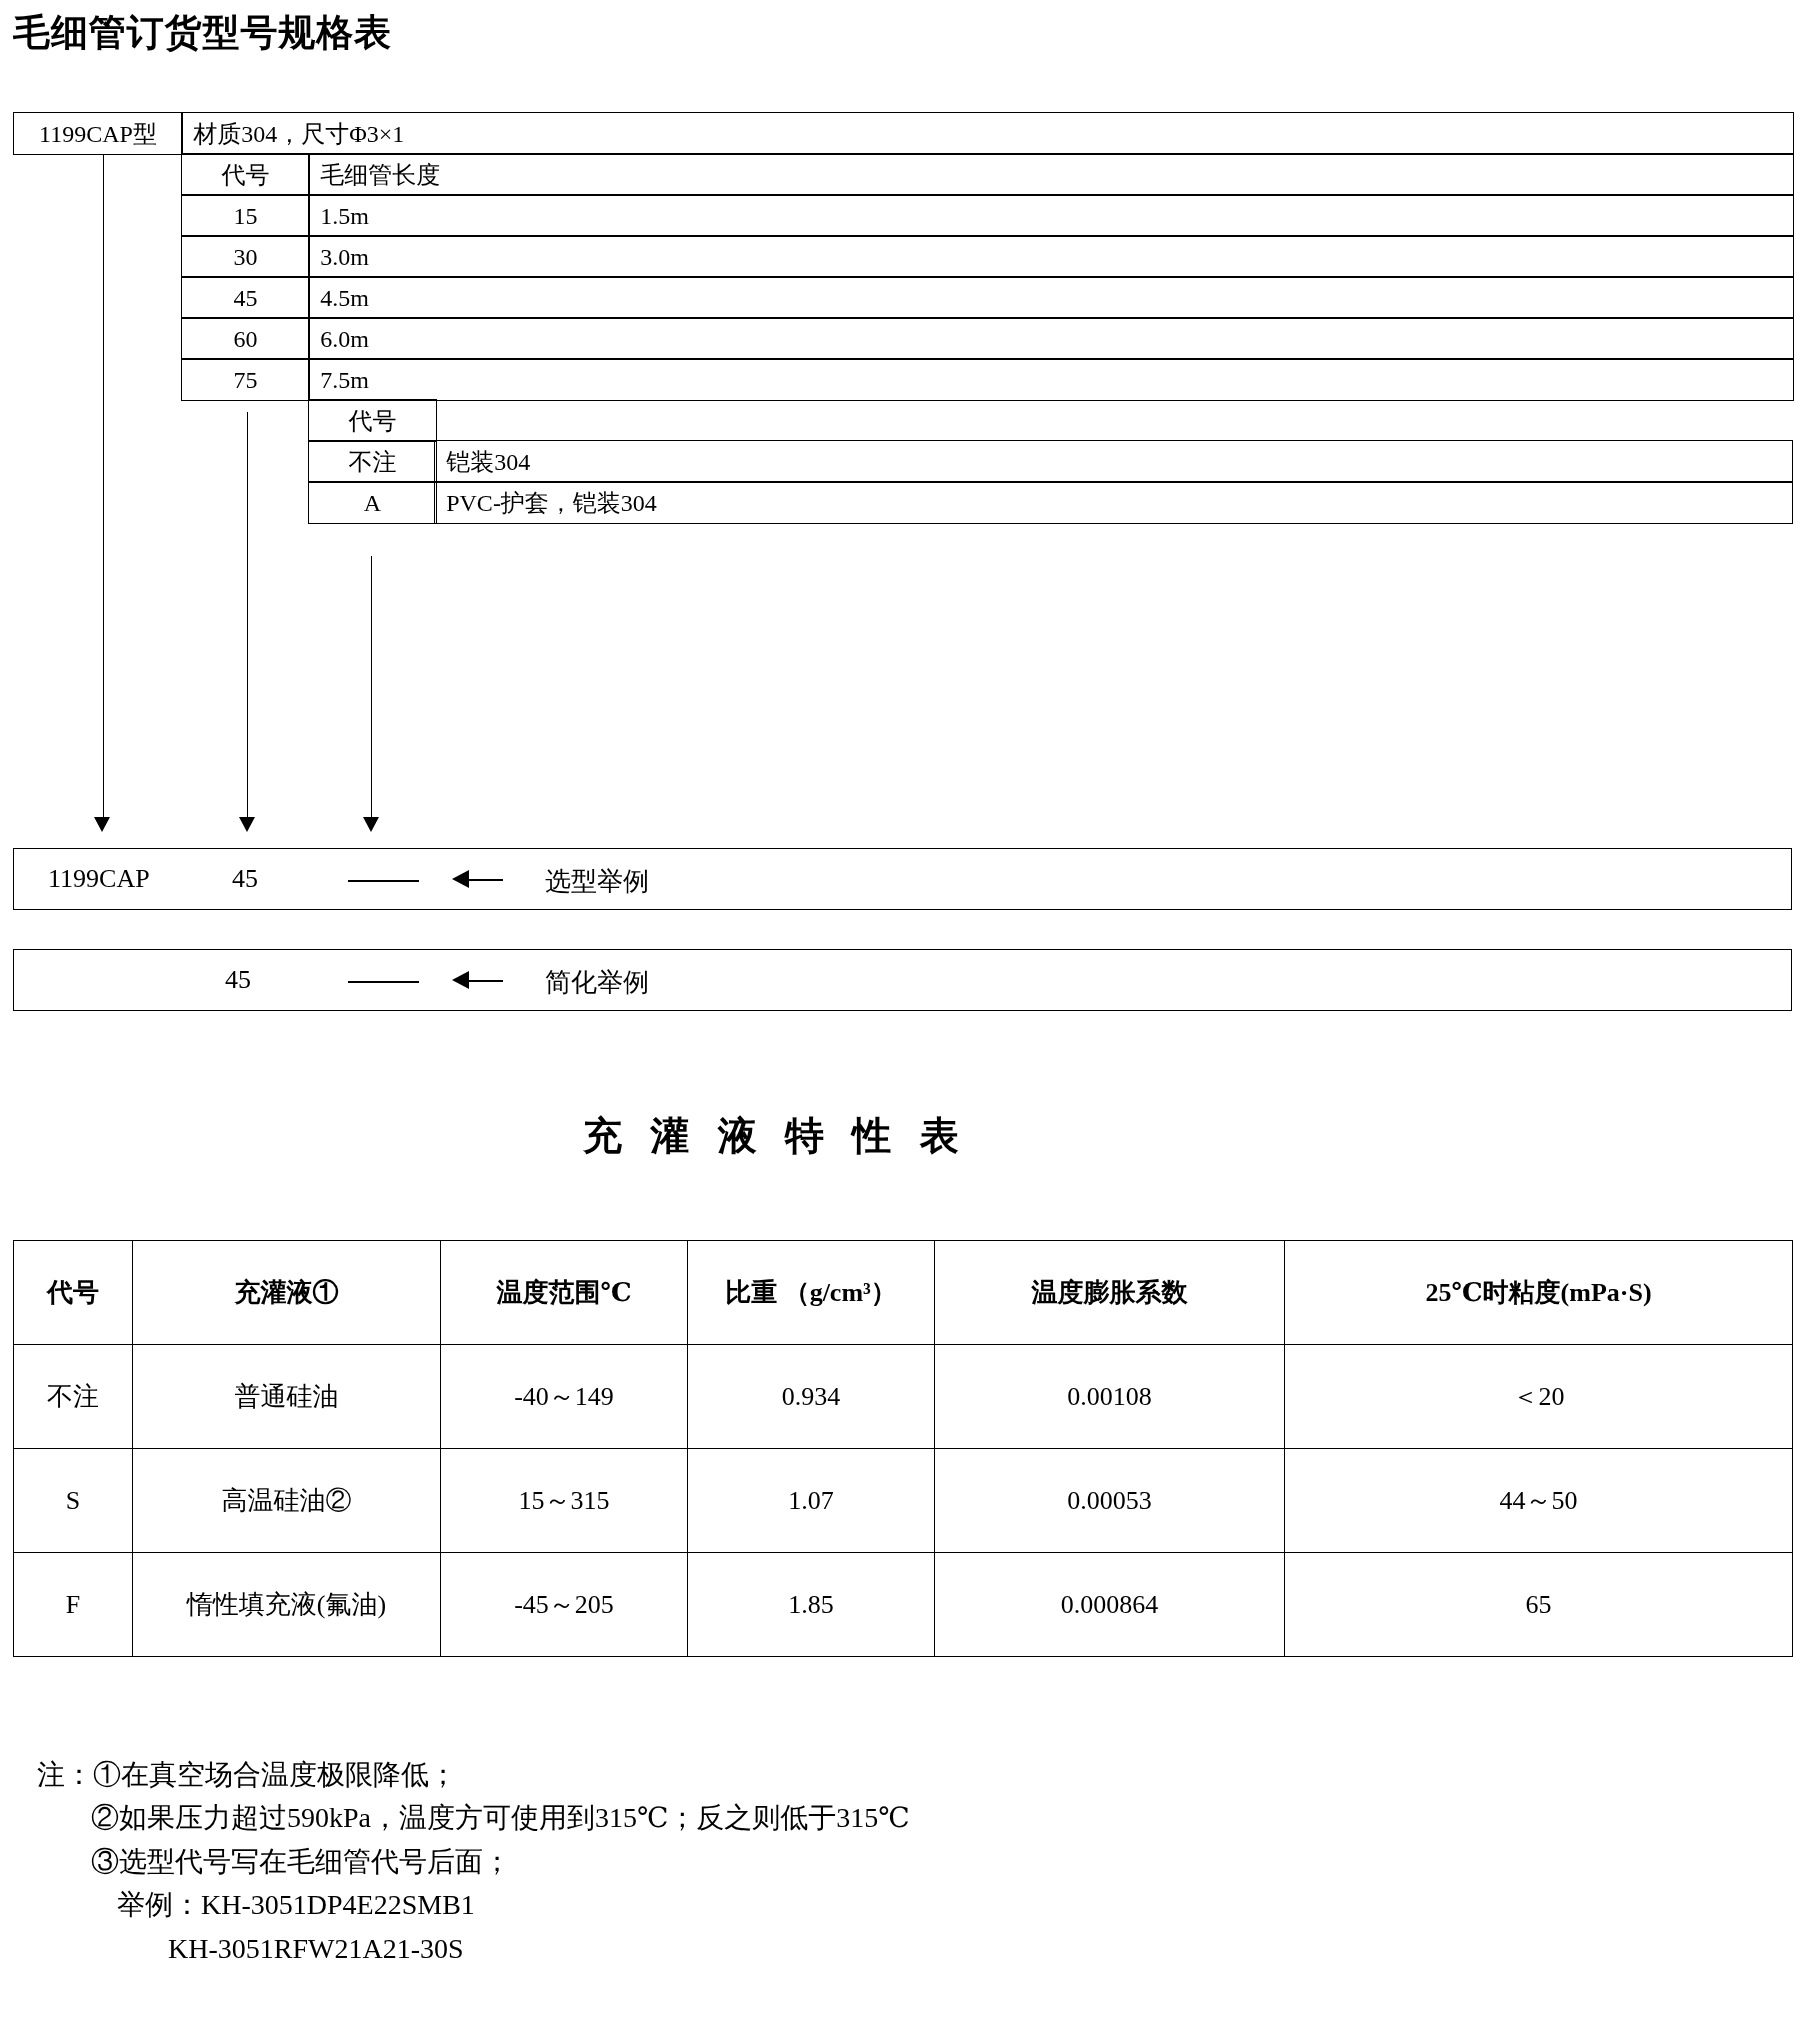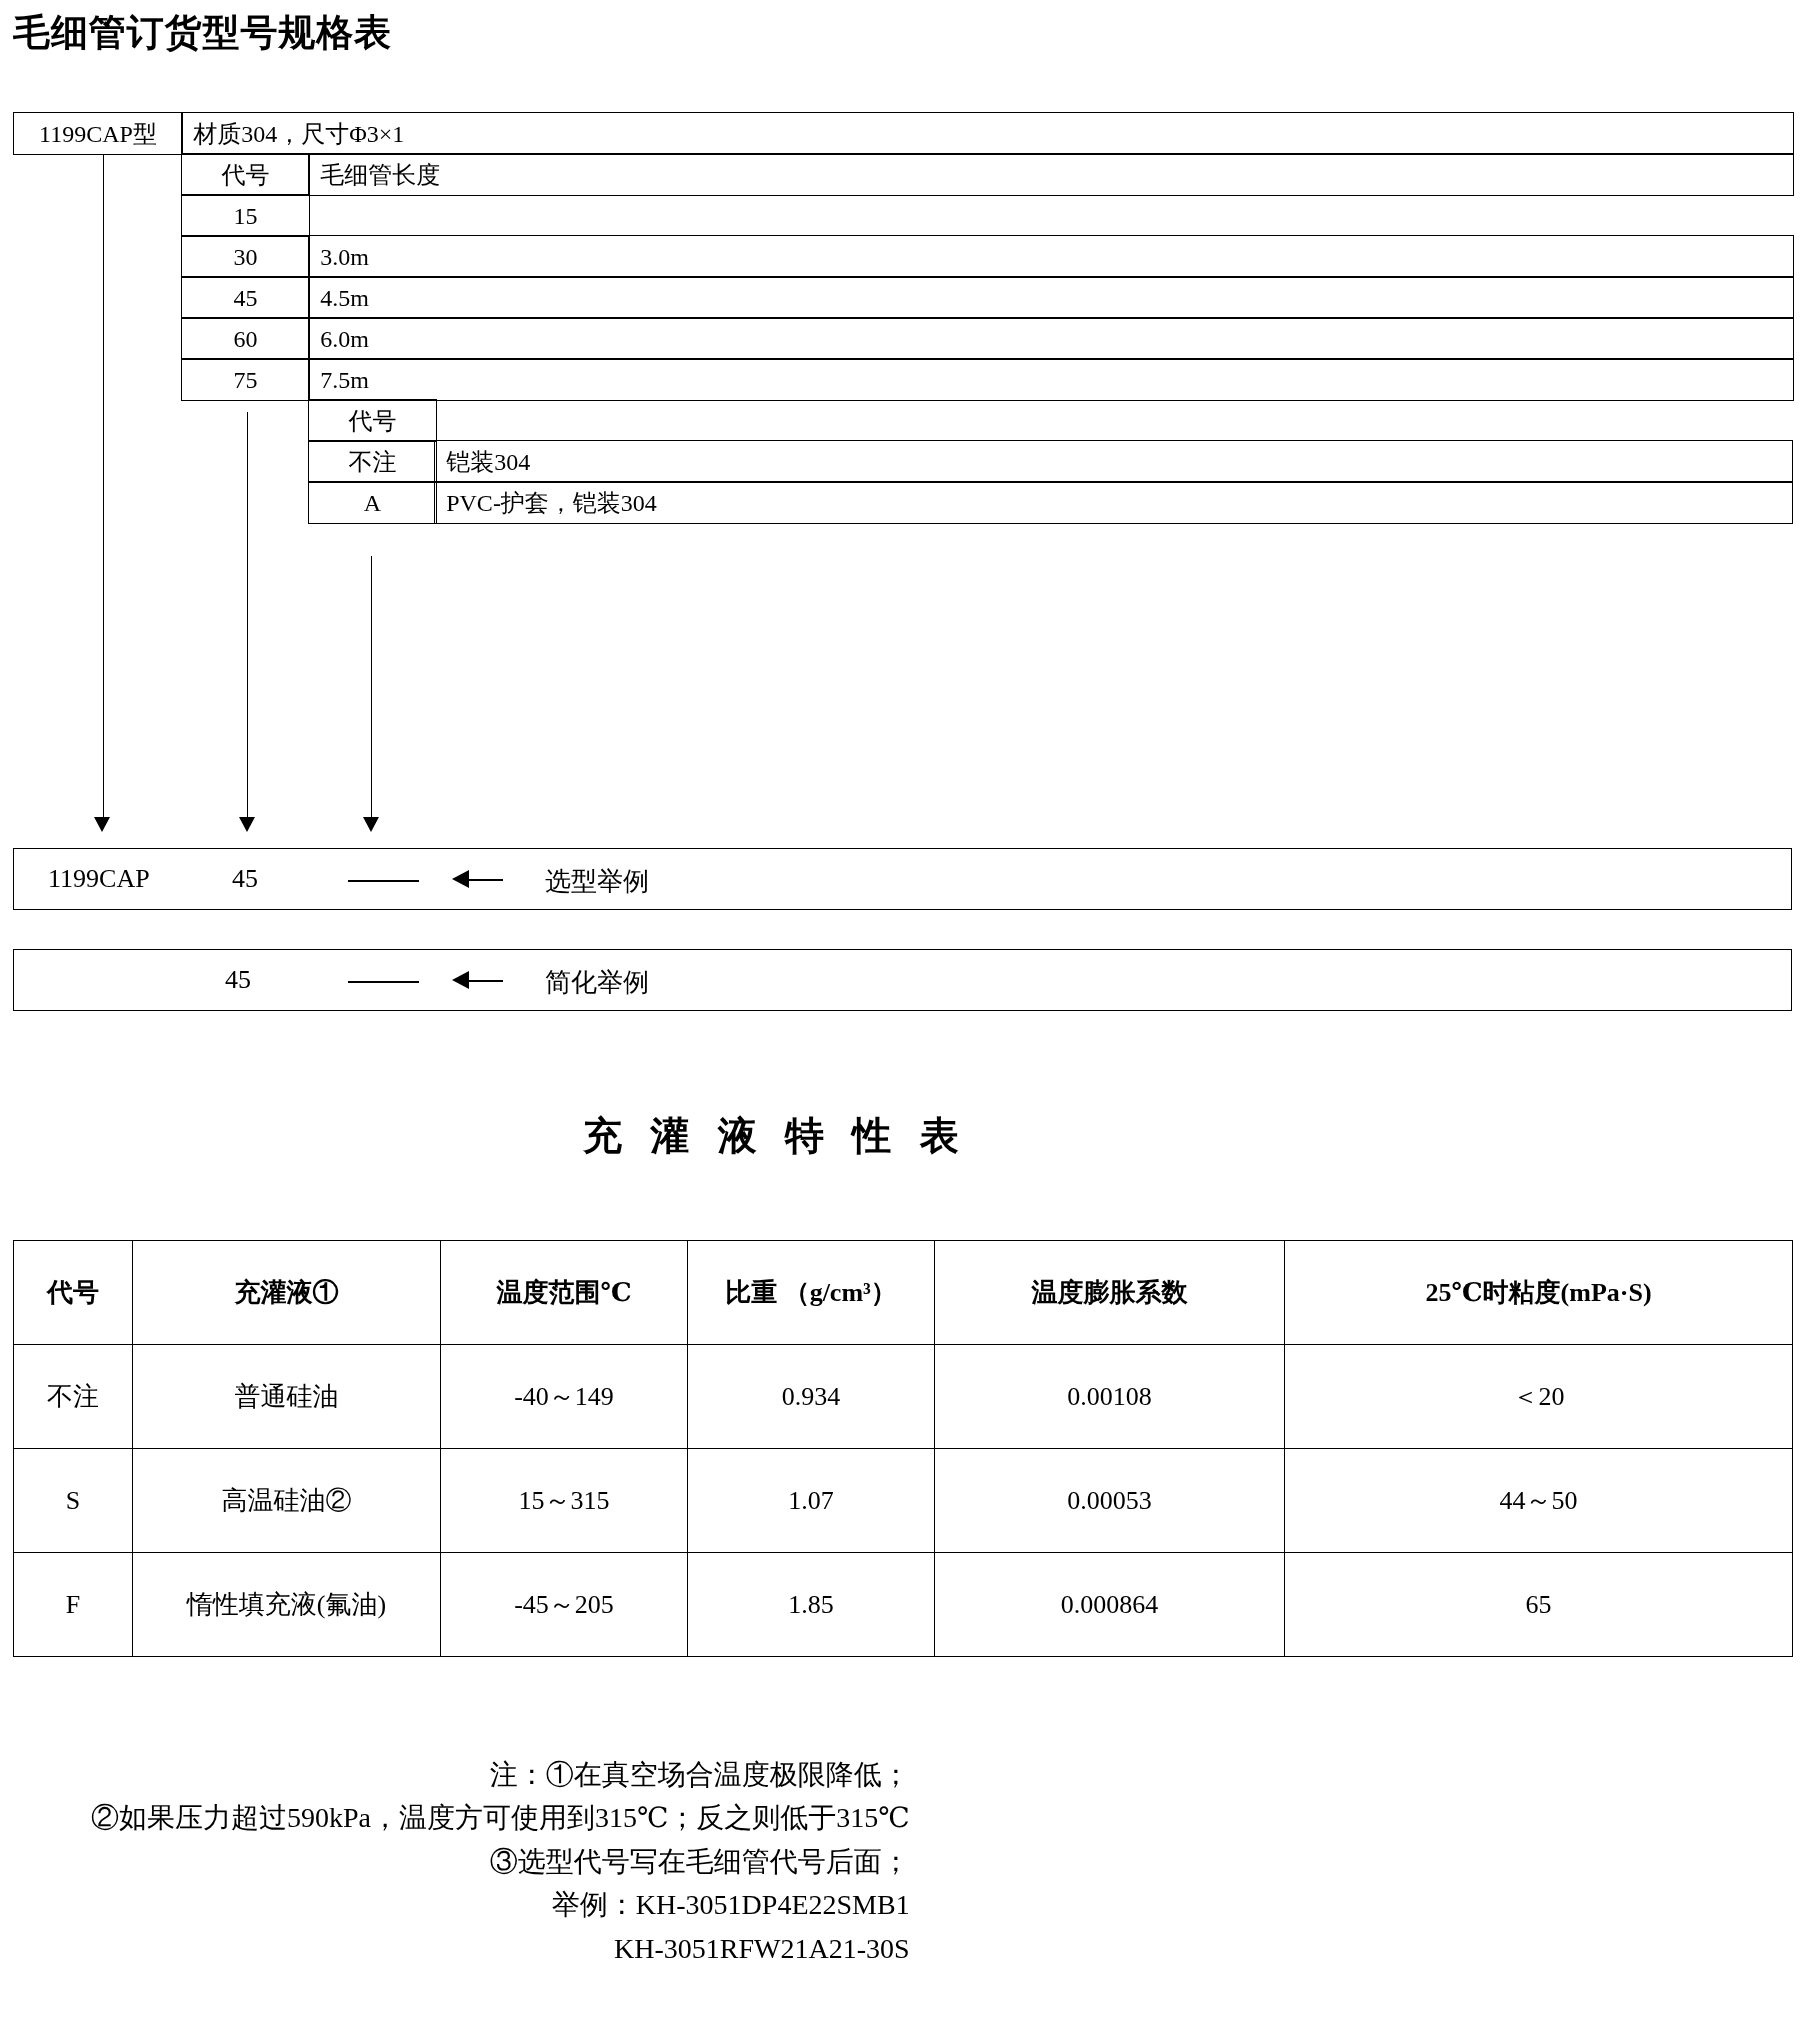--- a/index.html
+++ b/index.html
@@ -151,21 +151,21 @@
   .fluid-table thead td { font-weight: bold; }
 
   
   .notes {
     position: absolute;
     left: 37px;
     top: 1753px;
     font-size: 28px;
     line-height: 1.55;
   }
-  .notes .nline { white-space: nowrap; text-align: right; }
+  .notes .nline { white-space: nowrap; }
   .ind1 { padding-left: 0px; }
   .ind2 { padding-left: 54px; }
   .ind3 { padding-left: 80px; }
   .ind4 { padding-left: 131px; }
 </style>
 </head>
 <body>
 
 <div class="page">
 
@@ -173,20 +173,21 @@
 
   <div class="spec-block">
 
     <div class="cell center colA r0">1199CAP型</div>
     <div class="cell left colBwide r0">材质304，尺寸Φ3×1</div>
 
     <div class="cell center colB r1">代号</div>
     <div class="cell left colC r1">毛细管长度</div>
 
     <div class="cell center colB r2">15</div>
+    <div class="cell left colC r2">1.5m</div>
 
     <div class="cell center colB r3">30</div>
     <div class="cell left colC r3">3.0m</div>
 
     <div class="cell center colB r4">45</div>
     <div class="cell left colC r4">4.5m</div>
 
     <div class="cell center colB r5">60</div>
     <div class="cell left colC r5">6.0m</div>
 

